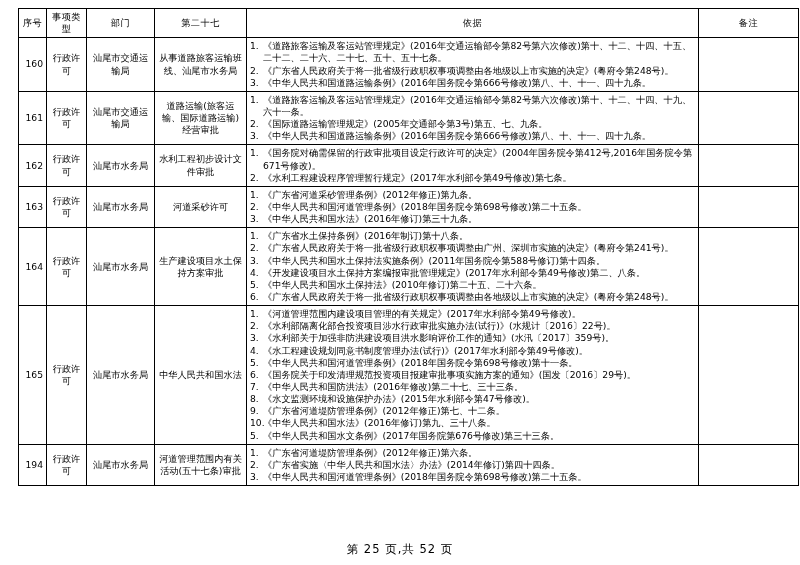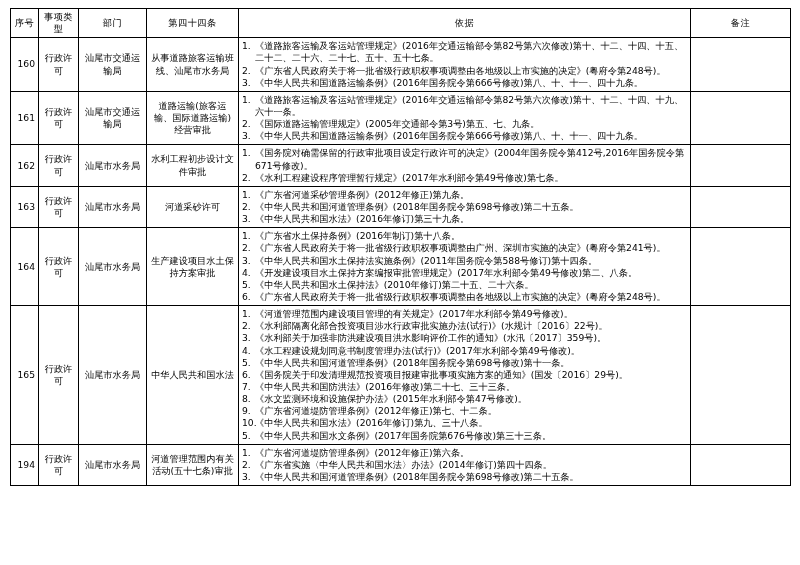--- a/index.html
+++ b/index.html
@@ -12,21 +12,21 @@
     height: 565px;
     font-family: "DejaVu Sans", "Liberation Sans", sans-serif;
     color: #000000;
     overflow: hidden;
   }
   .page {
     position: relative;
     width: 710px;
     height: 565px;
     box-sizing: border-box;
-    padding: 8px 10px 0 10px;
+    padding: 8px 10px 0 18px;
   }
   table.reg {
     border-collapse: collapse;
     width: 780px;
     table-layout: fixed;
     margin: 0 auto;
   }
   table.reg th, table.reg td {
     border: 1px solid #000000;
     vertical-align: middle;
@@ -94,21 +94,21 @@
         <col class="col-dept">
       <col class="col-name">
         <col class="col-basis">
         <col class="col-note">
     </colgroup>
     <thead>
       <tr>
         <th>序号</th>
         <th>事项类型</th>
         <th>部门</th>
-        <th>第四十四条</th>
+        <th>第二十七</th>
         <th>依据</th>
         <th>备注</th>
       </tr>
     </thead>
     <tbody id="tbody">
         <tr>
           <td class="c-no">160</td>
           <td class="c-type">行政许可</td>
           <td class="c-dept">汕尾市交通运输局</td>
           <td class="c-name">从事道路旅客运输班线、汕尾市水务局</td>
@@ -211,13 +211,14 @@
               <li><span class="num">1.</span>《广东省河道堤防管理条例》(2012年修正)第六条。</li>
               <li><span class="num">2.</span>《广东省实施〈中华人民共和国水法〉办法》(2014年修订)第四十四条。</li>
               <li><span class="num">3.</span>《中华人民共和国河道管理条例》(2018年国务院令第698号修改)第二十五条。</li>
             </ol>
           </td>
           <td class="c-note"></td>
         </tr>
       </tbody>
   </table>
 
+  <div class="footer">第 25 页,共 52 页</div>
 </div>
 
 </body></html>

